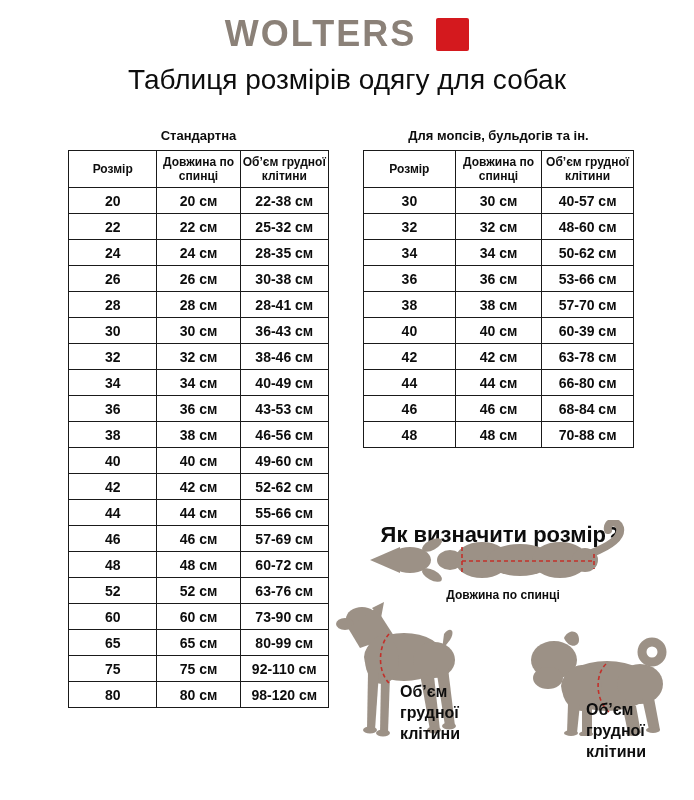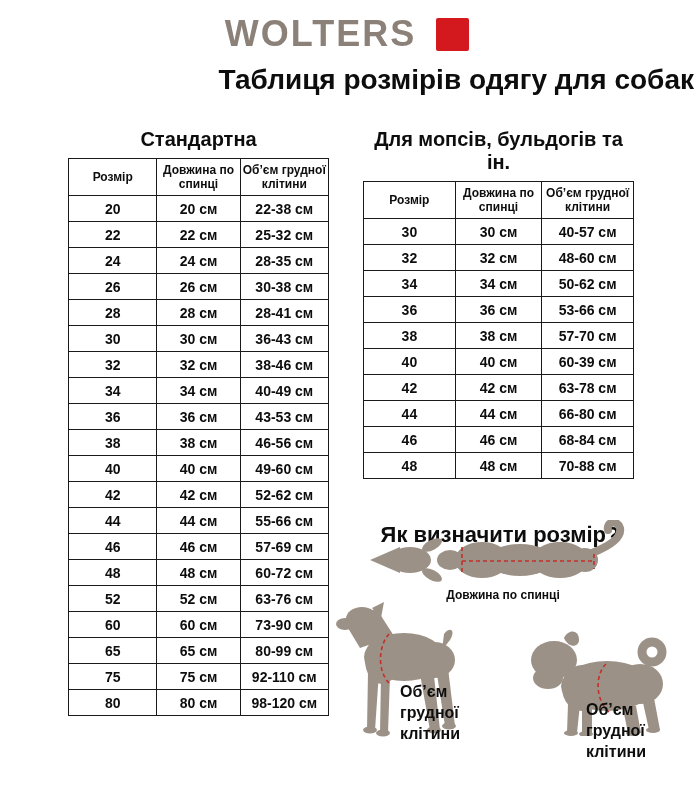--- a/index.html
+++ b/index.html
@@ -5,27 +5,27 @@
   html,body{margin:0;padding:0;background:#fff;}
   #page{
     position:relative;width:694px;height:800px;background:#ffffff;overflow:hidden;
     font-family:"Liberation Sans",sans-serif;color:#111;
     --brand-gray:#8B8178;--brand-red:#D4191E;--sil:#9C9186;--measure:#C2302A;
   }
   
   .logo-row{position:absolute;top:16px;left:0;width:100%;display:flex;justify-content:center;align-items:center;gap:20px;}
   .logo-text{font-size:36px;font-weight:700;letter-spacing:2px;line-height:1;color:var(--brand-gray);}
   .logo-square{width:33px;height:33px;background:var(--brand-red);border-radius:2px;}
-  .page-title{position:absolute;top:64px;left:0;width:100%;text-align:right;font-size:28px;font-weight:700;color:#0d0d0d;}
+  .page-title{position:absolute;top:64px;left:0;width:100%;text-align:center;font-size:28px;font-weight:400;color:#0d0d0d;}
 
   
   .table-block{position:absolute;top:128px;}
   .table-block.left{left:68px;width:261px;}
   .table-block.right{left:363px;width:271px;}
-  .table-title{text-align:center;font-size:20px;font-weight:700;margin:0 0 7px 0;color:#0d0d0d;}
+  .table-title{text-align:center;font-size:13px;font-weight:700;margin:0 0 7px 0;color:#0d0d0d;}
   table.size-table{width:100%;border-collapse:collapse;table-layout:fixed;}
   table.size-table th{
     height:34px;font-size:12px;font-weight:700;line-height:1.2;text-align:center;
     vertical-align:middle;white-space:pre-line;border:1px solid #1a1a1a;padding:1px 0;color:#0d0d0d;
   }
   table.size-table td{
     height:25px;font-size:14px;font-weight:700;text-align:center;vertical-align:middle;
     border:1px solid #1a1a1a;padding:0;color:#0d0d0d;
   }
 

